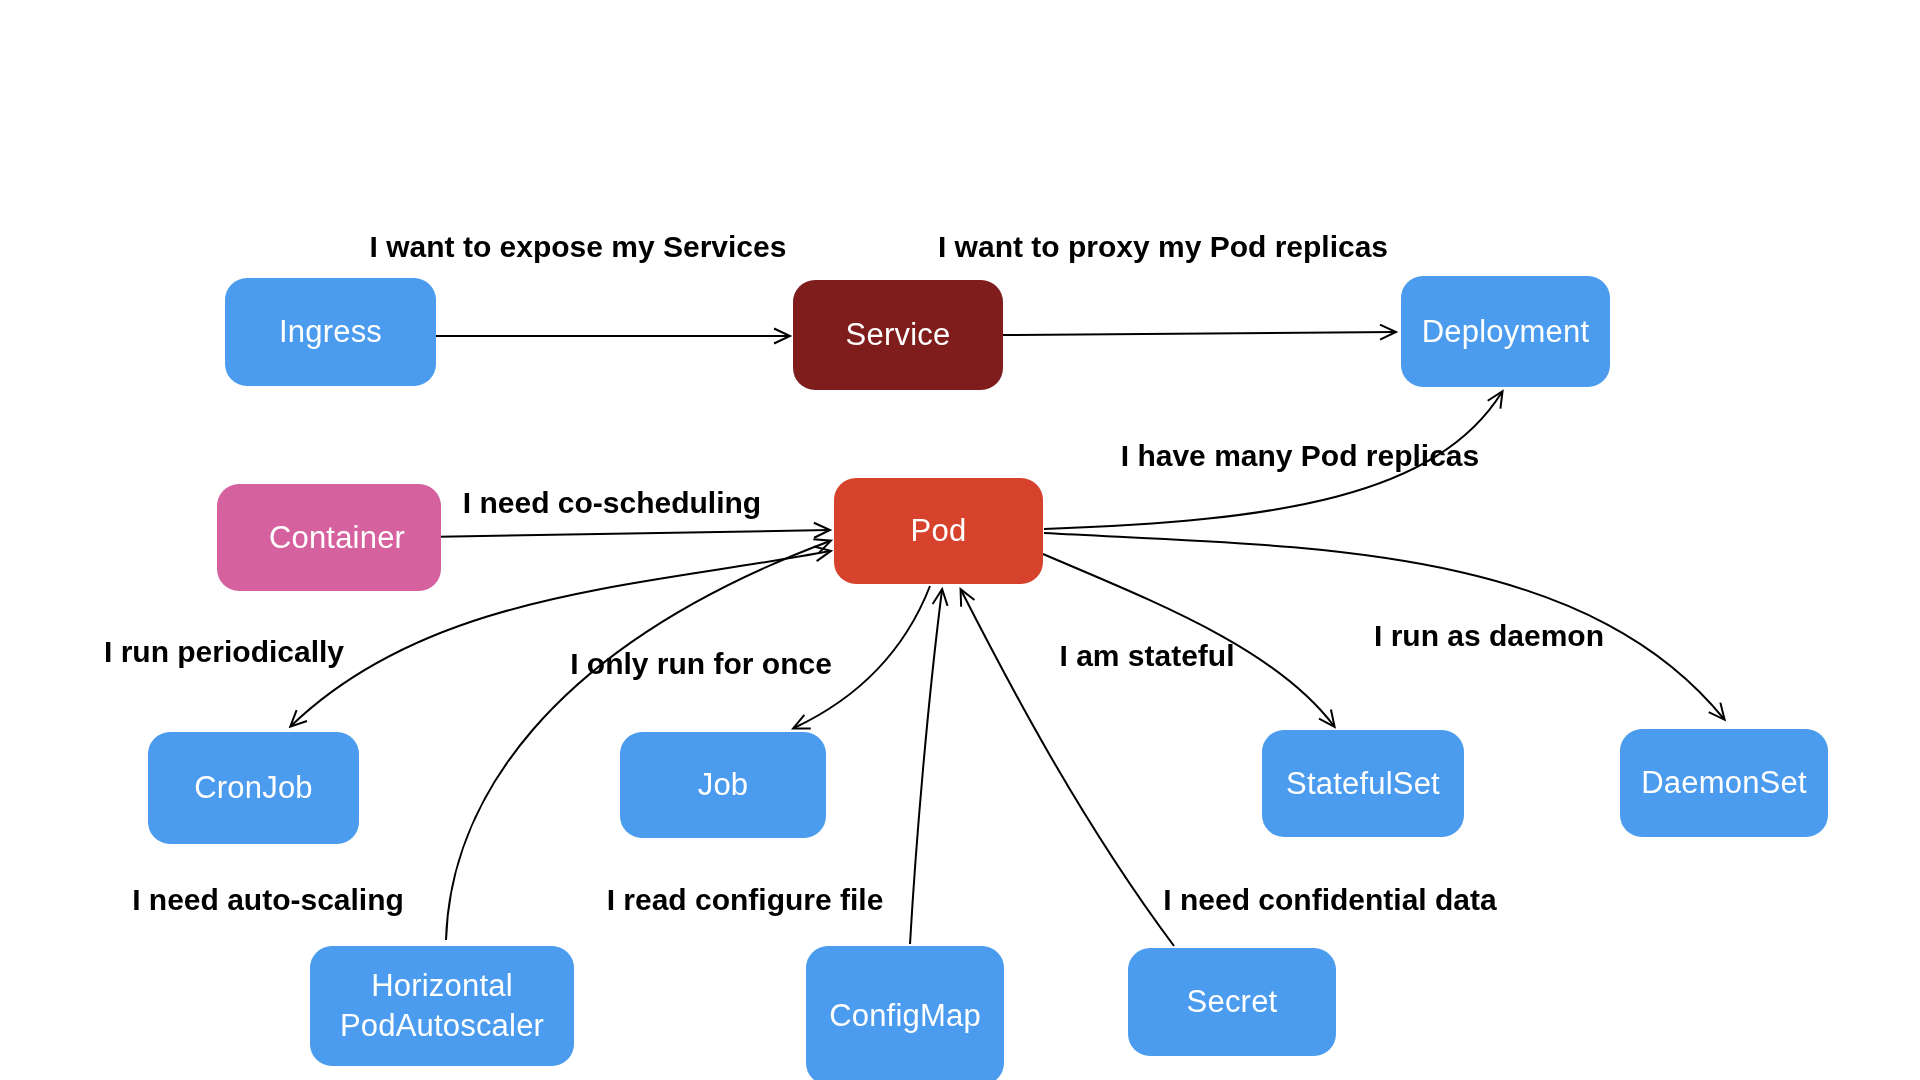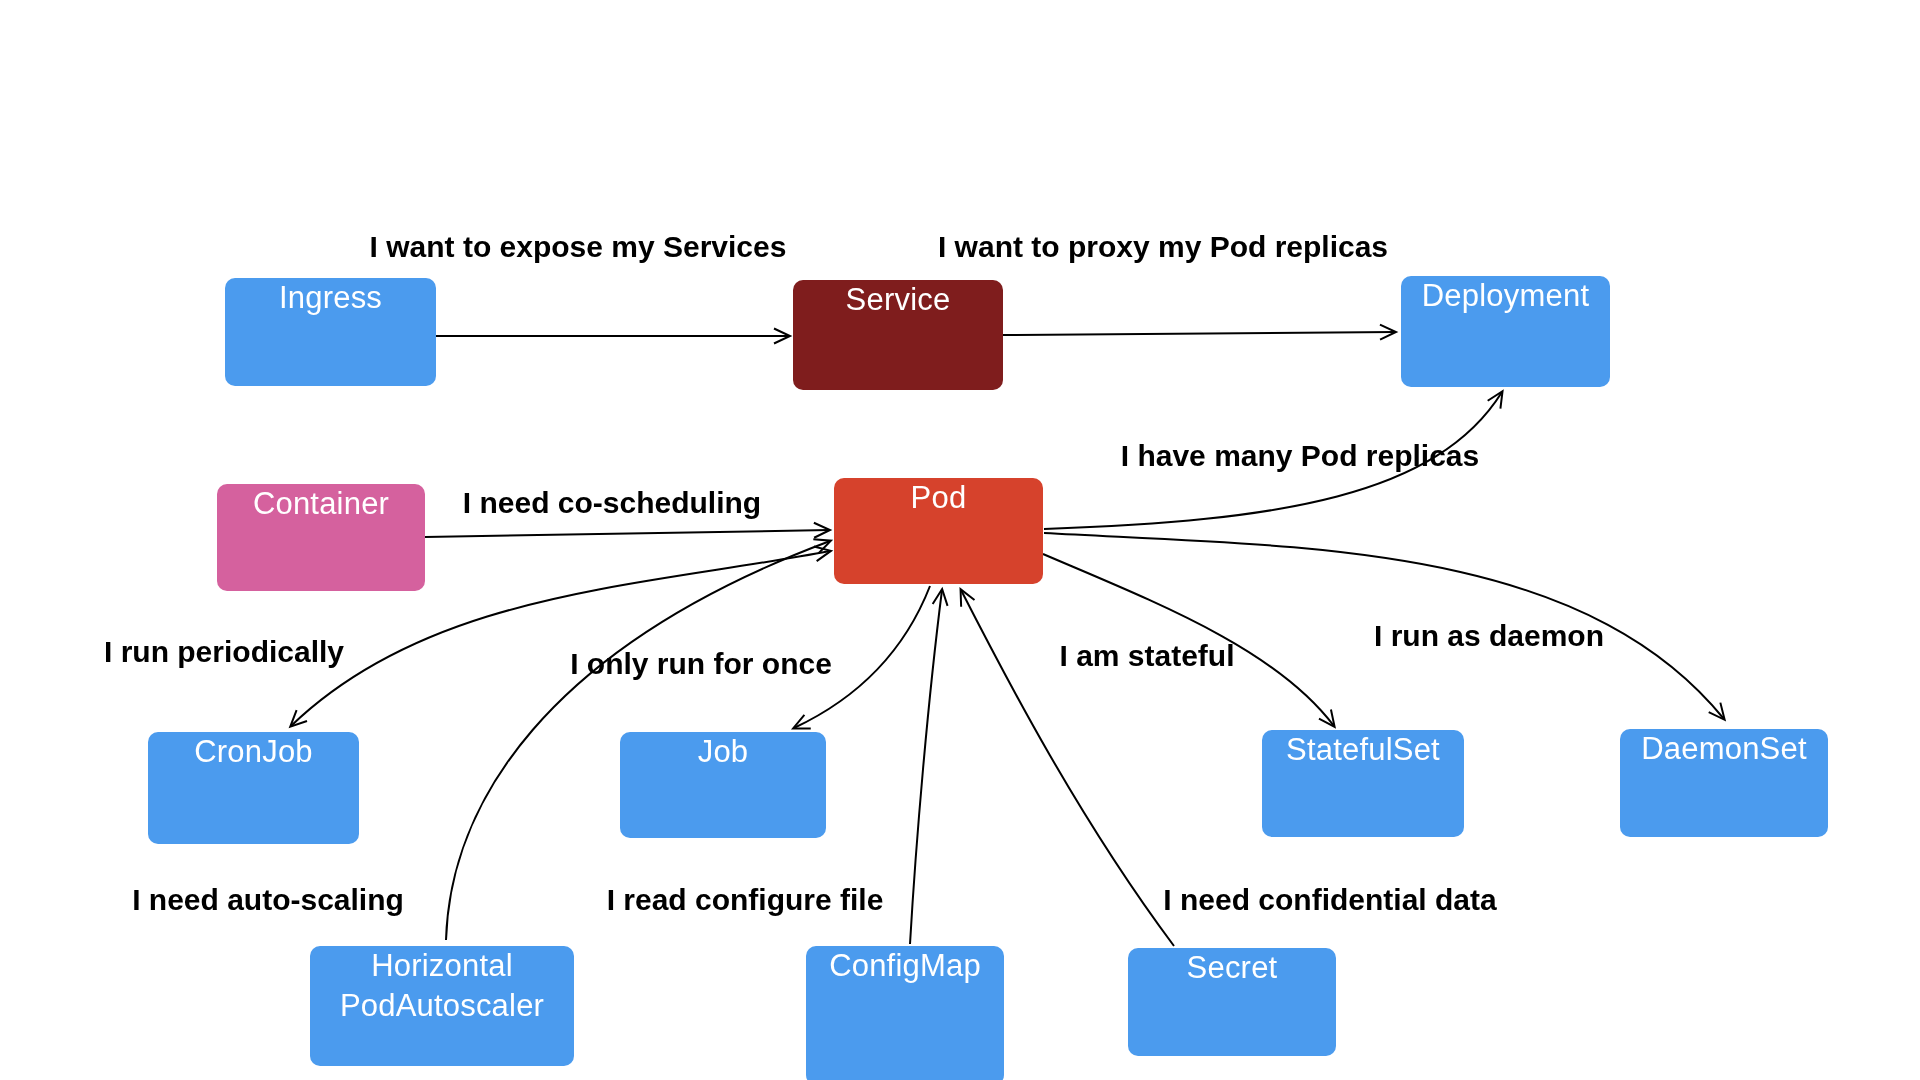--- a/index.html
+++ b/index.html
@@ -22,22 +22,23 @@
     width: 1920px;
     height: 1080px;
   }
   .edges-svg path {
     fill: none;
     stroke: #000000;
     stroke-width: 2;
   }
   .node {
     position: absolute;
-    border-radius: 10px;
+    border-radius: 22px;
     display: flex;
+    align-items: center;
     justify-content: center;
     text-align: center;
     color: #ffffff;
     font-size: 31px;
     font-weight: 500;
     line-height: 1.28;
     letter-spacing: 0.2px;
   }
   .edge-label {
     position: absolute;
@@ -78,21 +79,21 @@
 
   <div class="node" style="left: 225px; top: 278px; width: 211px; height: 108px; background: rgb(75, 155, 238);">
     <span>Ingress</span>
   </div>
   <div class="node" style="left: 793px; top: 280px; width: 210px; height: 110px; background: #7f1d1d;">
     <span>Service</span>
   </div>
   <div class="node" style="left: 1401px; top: 276px; width: 209px; height: 111px; background: rgb(75, 155, 238);">
     <span>Deployment</span>
   </div>
-  <div class="node" style="left: 217px; top: 484px; width: 208px; height: 107px; background: rgb(213, 97, 158);">
+  <div class="node" style="left: 217px; top: 484px; width: 208px; height: 107px; background: rgb(213, 97, 158); padding-left: 16px;">
     <span>Container</span>
   </div>
   <div class="node" style="left: 834px; top: 478px; width: 209px; height: 106px; background: rgb(214, 66, 44);">
     <span>Pod</span>
   </div>
   <div class="node" style="left: 148px; top: 732px; width: 211px; height: 112px; background: rgb(75, 155, 238);">
     <span>CronJob</span>
   </div>
   <div class="node" style="left: 620px; top: 732px; width: 206px; height: 106px; background: rgb(75, 155, 238);">
     <span>Job</span>

